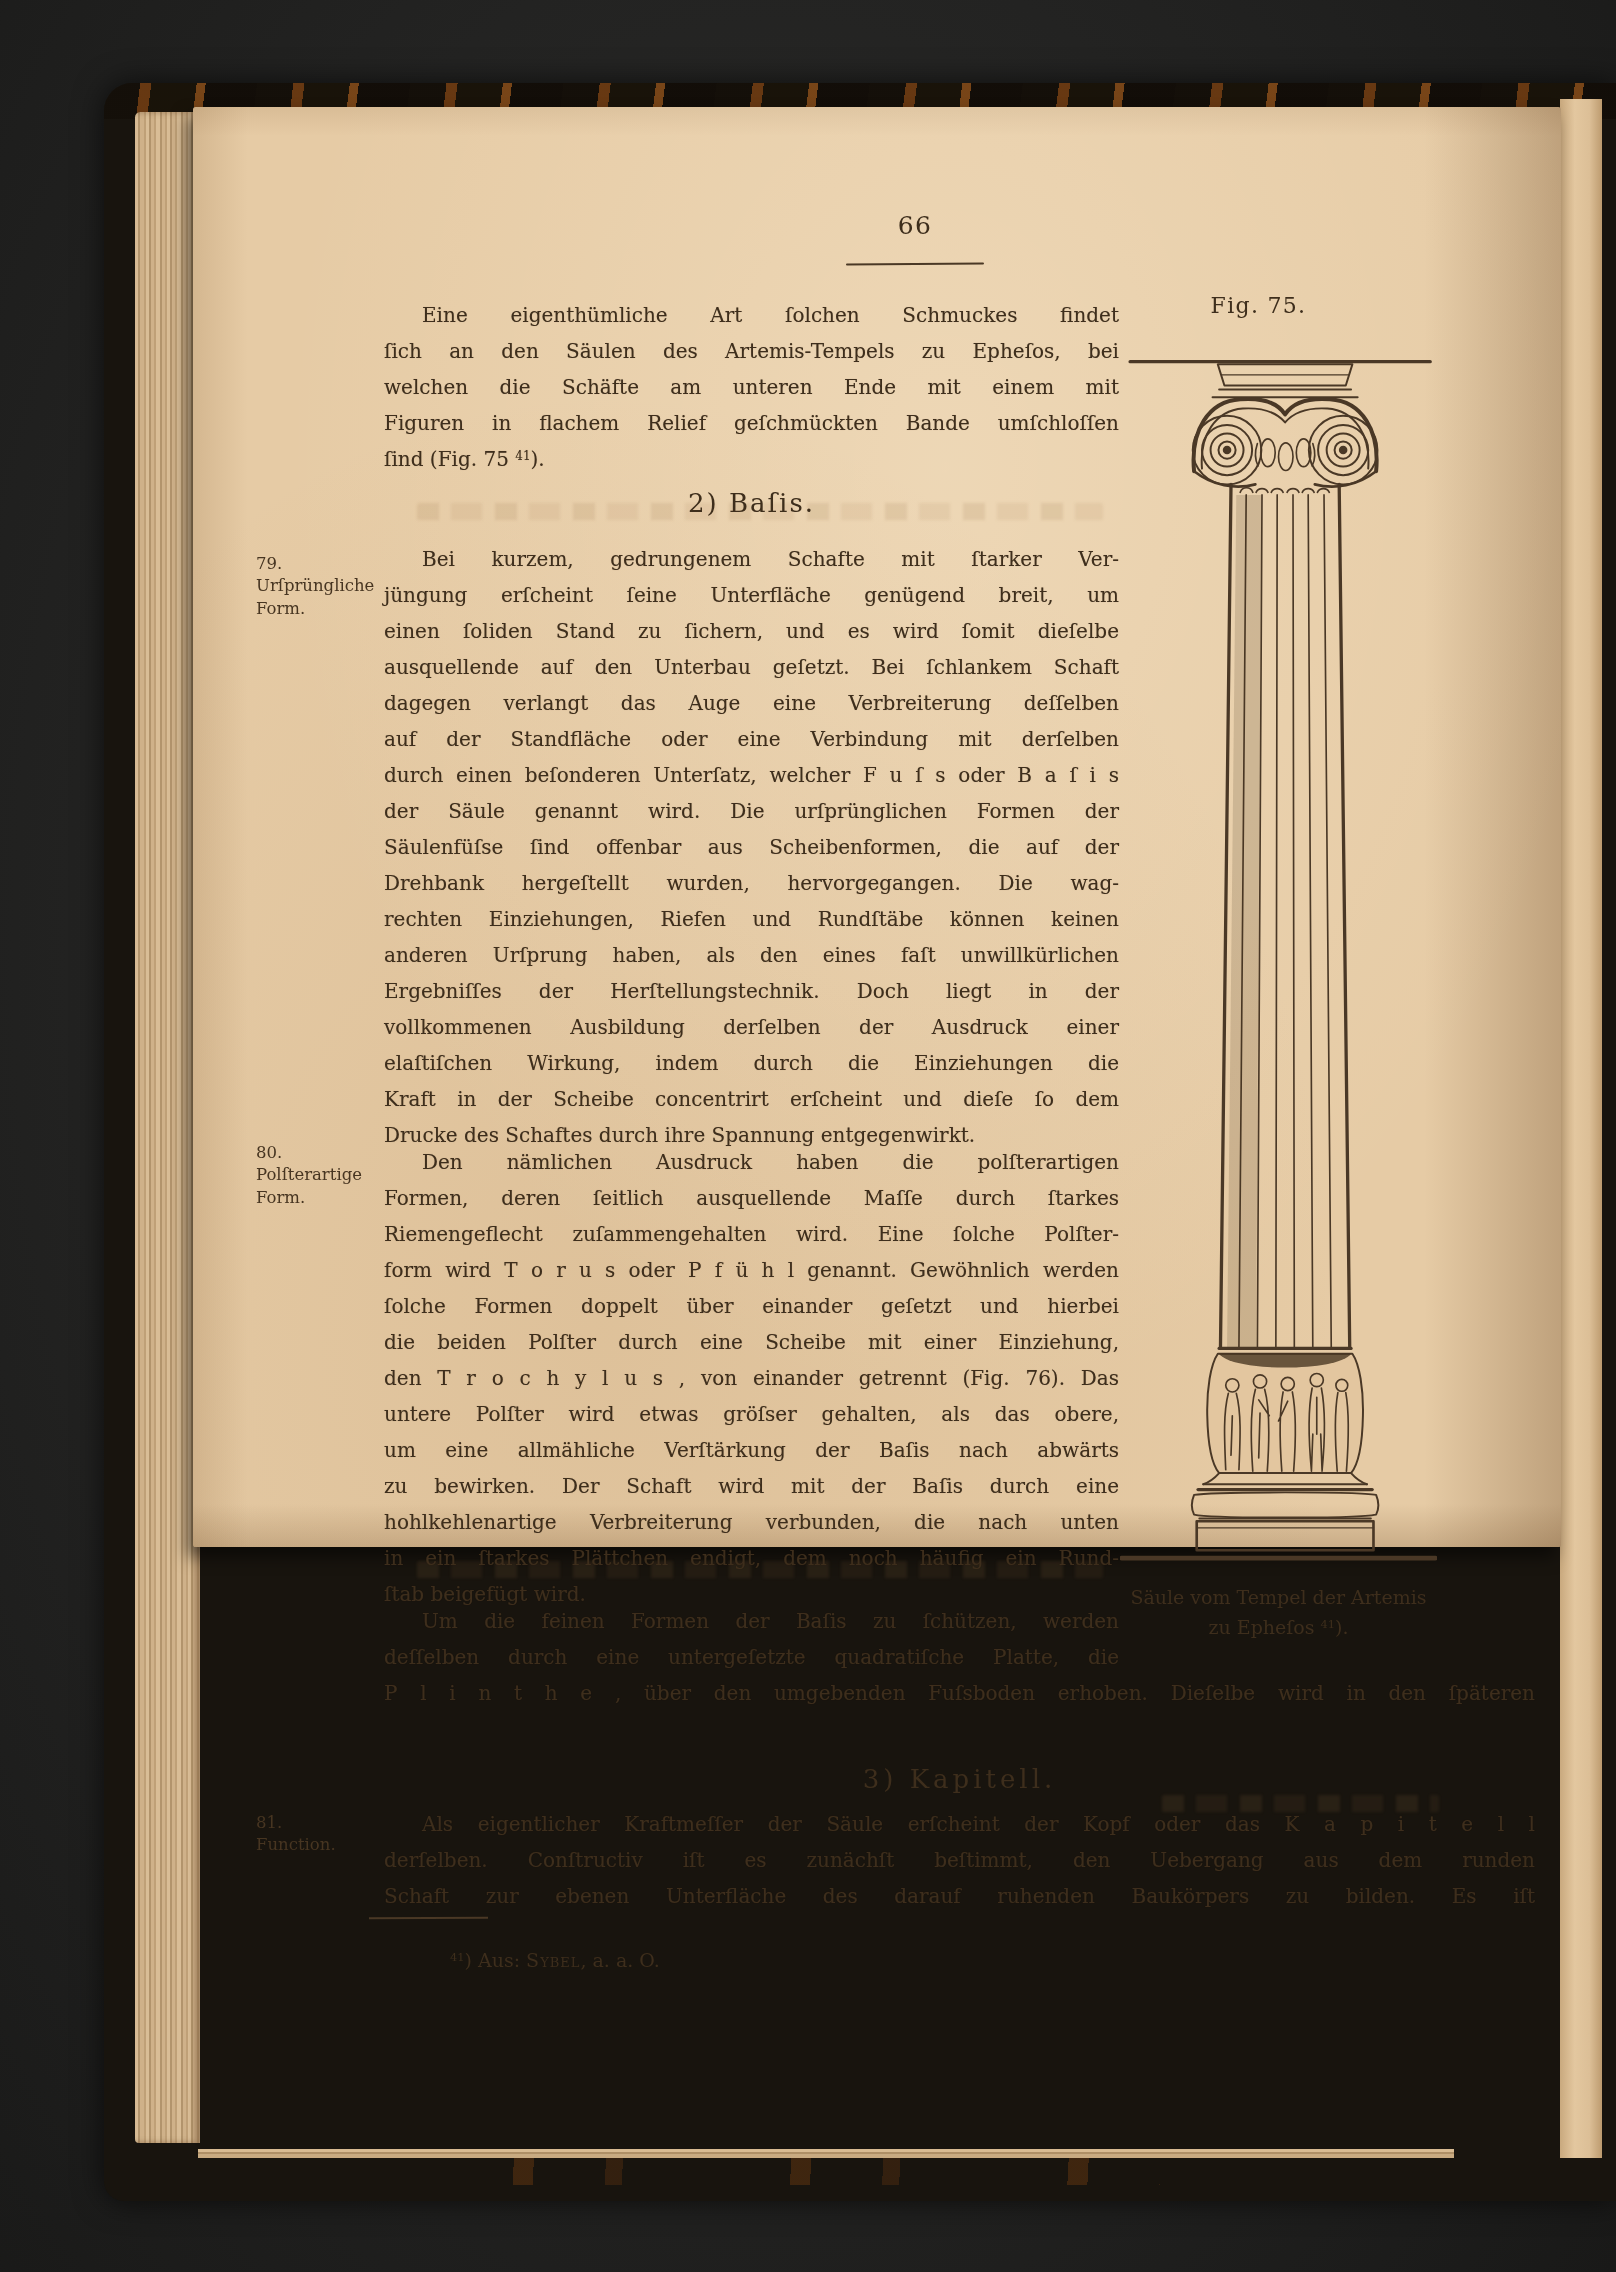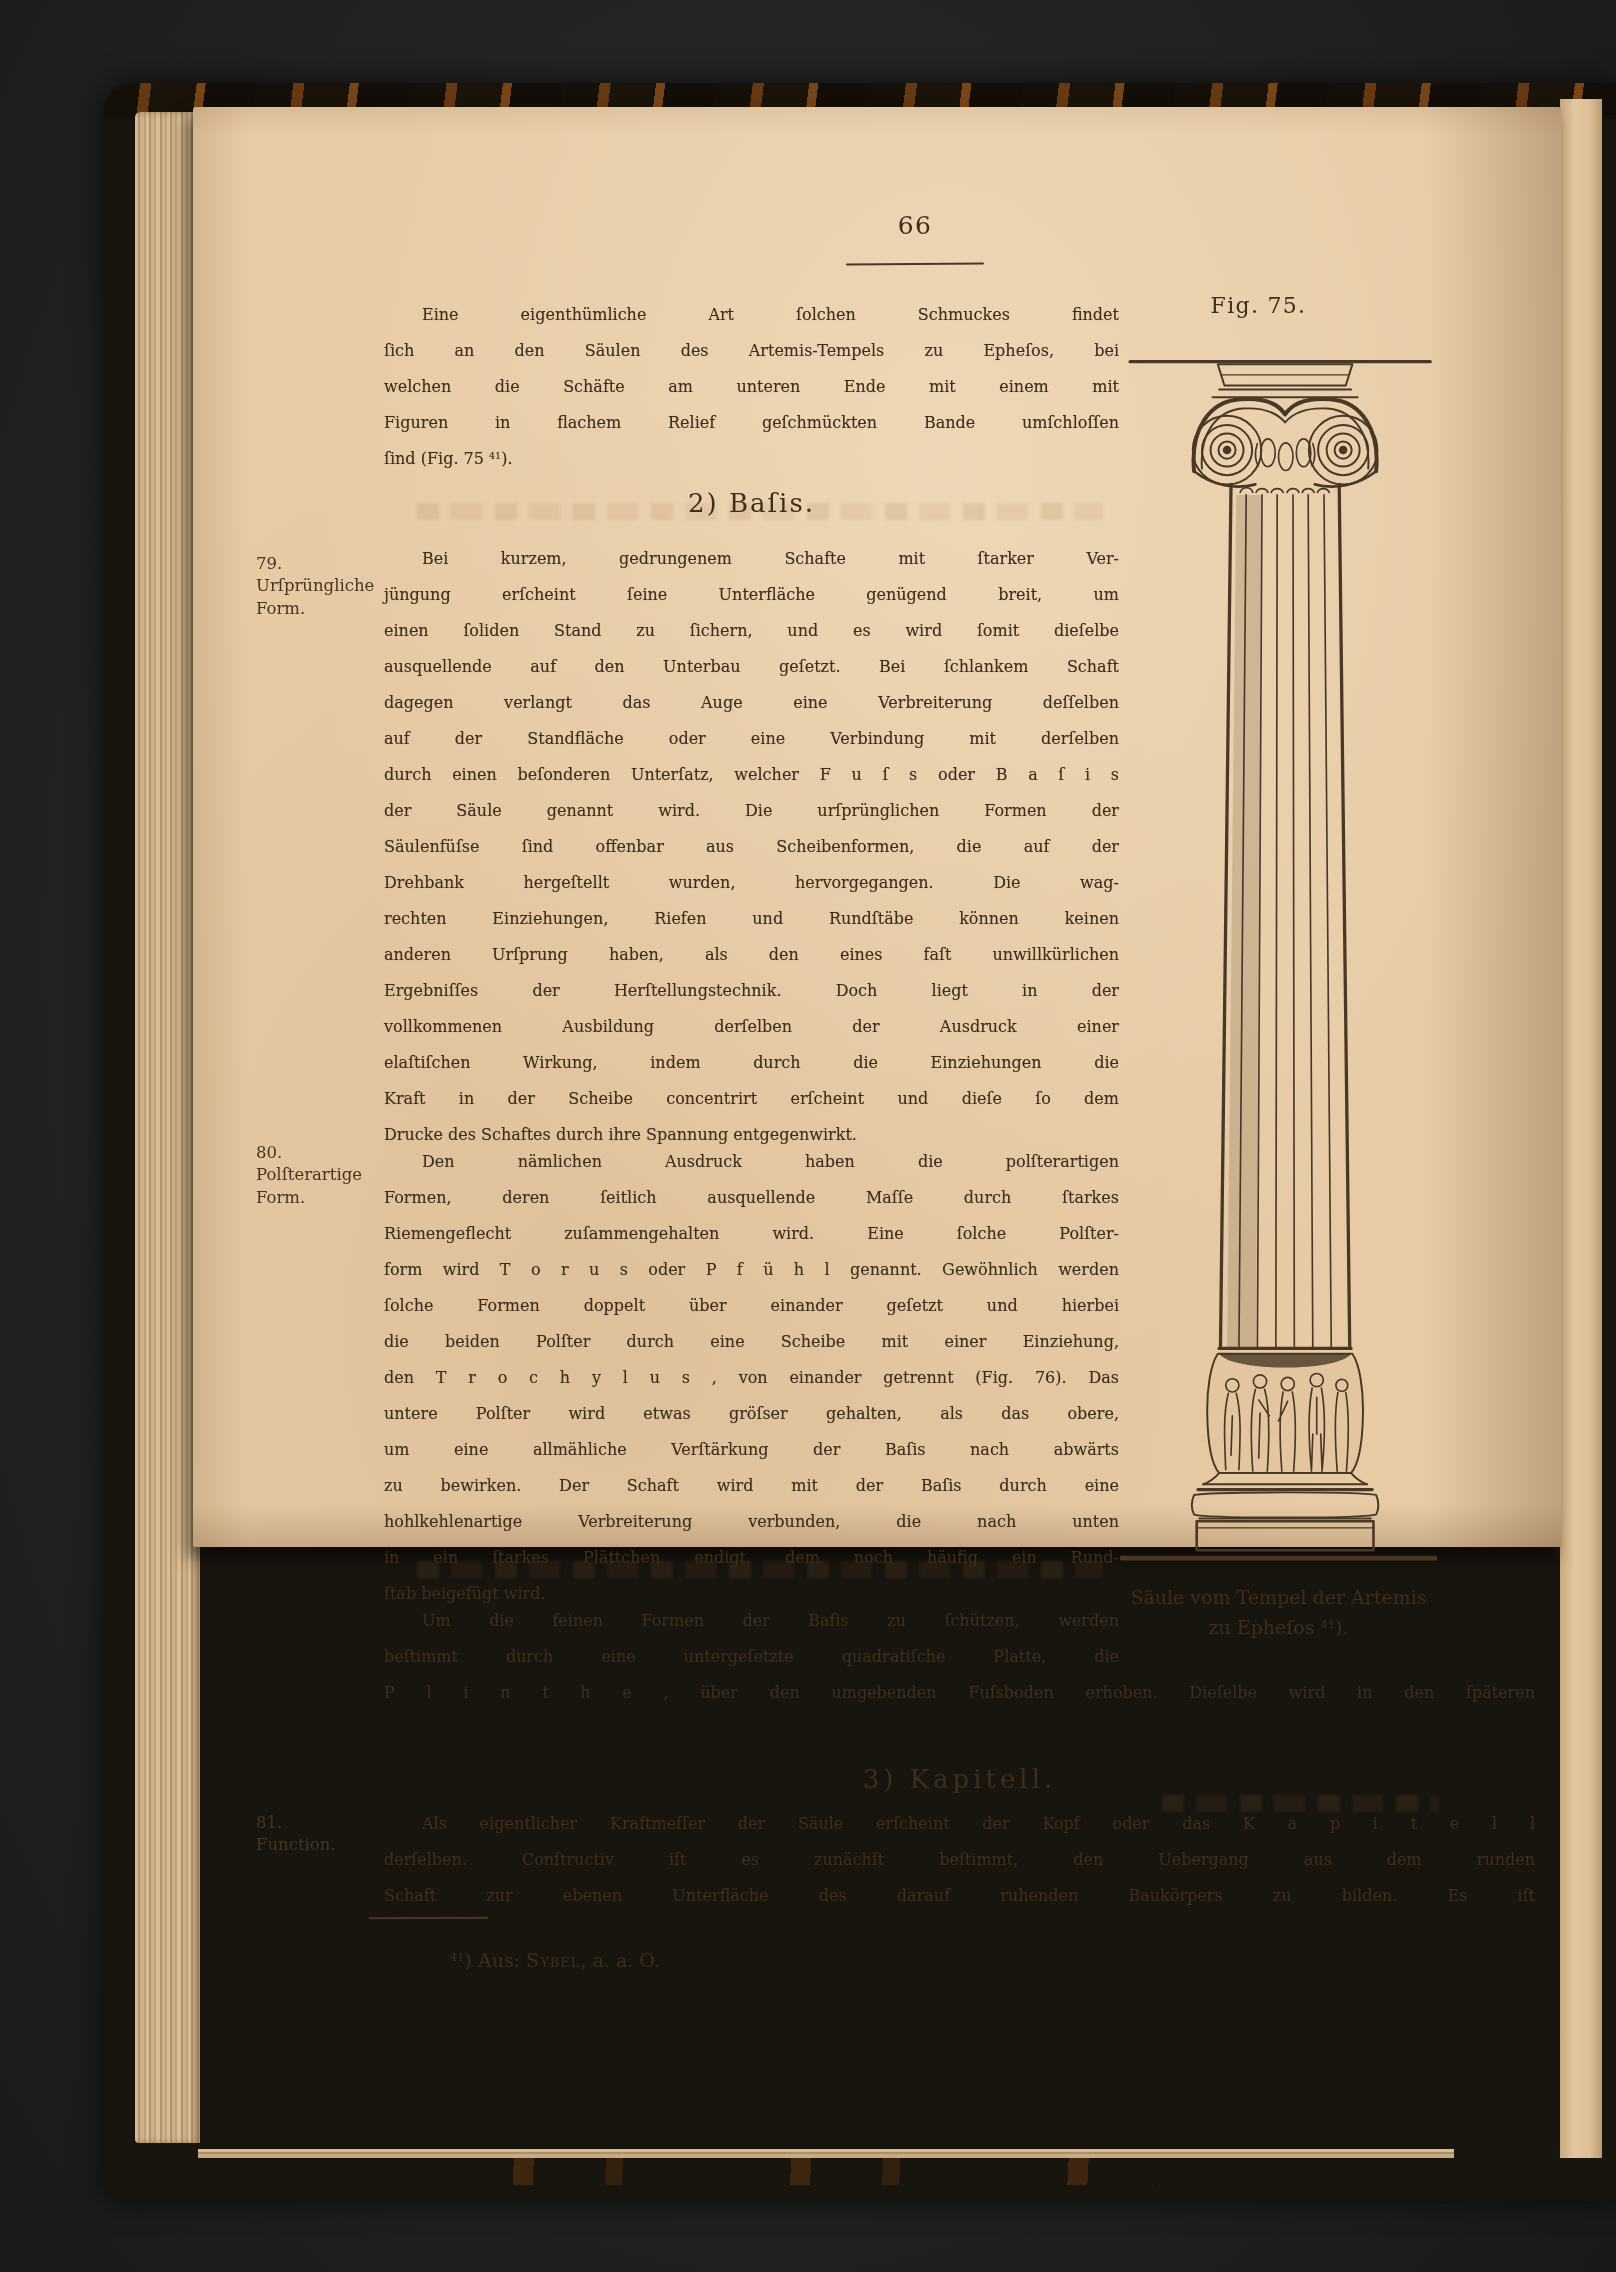--- a/index.html
+++ b/index.html
@@ -27,21 +27,21 @@
            linear-gradient(90deg, rgba(130,90,45,.18) 0, rgba(130,90,45,0) 4%, rgba(130,90,45,0) 90%, rgba(100,65,30,.30) 100%),
            linear-gradient(180deg, rgba(120,80,40,.12) 0, rgba(120,80,40,0) 2%, rgba(120,80,40,0) 97%, rgba(100,65,30,.22) 100%),
            #e6cba5;
          box-shadow:-6px 9.2px 16px rgba(0,0,0,.5);}
   .ghost{position:absolute;height:17px;filter:blur(1.6px);border-radius:2.6px;
          background:repeating-linear-gradient(90deg,rgba(150,108,62,.14) 0 22.4px,rgba(150,108,62,0) 22.4px 34px,rgba(150,108,62,.10) 34px 65px,rgba(150,108,62,0) 65px 78px);}
   
   .pagenum{position:absolute;left:656px;top:104px;width:132px;text-align:center;font-size:25px;letter-spacing:1.3px;}
   .pagenum-rule{position:absolute;left:653px;top:156px;width:138px;height:2px;background:#4a3825;border-radius:1.3px;transform:rotate(-0.4deg);}
   .para{position:absolute;left:191px;width:735px;}
-  .ln{height:36px;line-height:36px;font-size:16px;white-space:nowrap;text-shadow:0 0 0.7px rgba(62,46,28,.35);}
+  .ln{height:36px;line-height:36px;font-size:20px;white-space:nowrap;text-shadow:0 0 0.7px rgba(62,46,28,.35);}
   .just{text-align:justify;text-align-last:justify;text-justify:inter-word;}
   .ind{text-indent:38px;}
   .p1{top:190px;} .p2{top:434px;} .p3{top:1037px;}
   .p4{top:1496px;width:1151px;} .p4 .n{width:735px;}
   .p5{top:1699px;width:1151px;}
   .h{position:absolute;left:191px;height:37px;line-height:37px;text-align:center;font-size:26px;}
   .h1{top:378px;width:735px;letter-spacing:2px;}
   .h2{top:1654px;width:1151px;letter-spacing:4px;}
   .mnote{position:absolute;left:63px;width:135px;text-align:left;font-size:16.5px;line-height:22.4px;color:#473521;}
   .n79{top:446px;} .n80{top:1035px;} .n81{top:1705px;}
@@ -132,21 +132,21 @@
       <div class="ln just">untere Polſter wird etwas gröſser gehalten, als das obere,</div>
       <div class="ln just">um eine allmähliche Verſtärkung der Baſis nach abwärts</div>
       <div class="ln just">zu bewirken. Der Schaft wird mit der Baſis durch eine</div>
       <div class="ln just">hohlkehlenartige Verbreiterung verbunden, die nach unten</div>
       <div class="ln just">in ein ſtarkes Plättchen endigt, dem noch häufig ein Rund-</div>
       <div class="ln">ſtab beigefügt wird.</div>
     </div>
 
     <div class="para p4">
       <div class="ln just ind n">Um die feinen Formen der Baſis zu ſchützen, werden</div>
-      <div class="ln just n">beſtimmt durch eine untergeſetzte quadratiſche Platte, die</div>
+      <div class="ln just n">deſſelben durch eine untergeſetzte quadratiſche Platte, die</div>
       <div class="ln just">P l i n t h e , über den umgebenden Fuſsboden erhoben. Dieſelbe wird in den ſpäteren</div>
     </div>
 
     <div class="h h2">3) Kapitell.</div>
 
     <div class="para p5">
       <div class="ln just ind">Als eigentlicher Kraftmeſſer der Säule erſcheint der Kopf oder das K a p i t e l l</div>
       <div class="ln just">derſelben. Conſtructiv iſt es zunächſt beſtimmt, den Uebergang aus dem runden</div>
       <div class="ln just">Schaft zur ebenen Unterfläche des darauf ruhenden Baukörpers zu bilden. Es iſt</div>
     </div>

